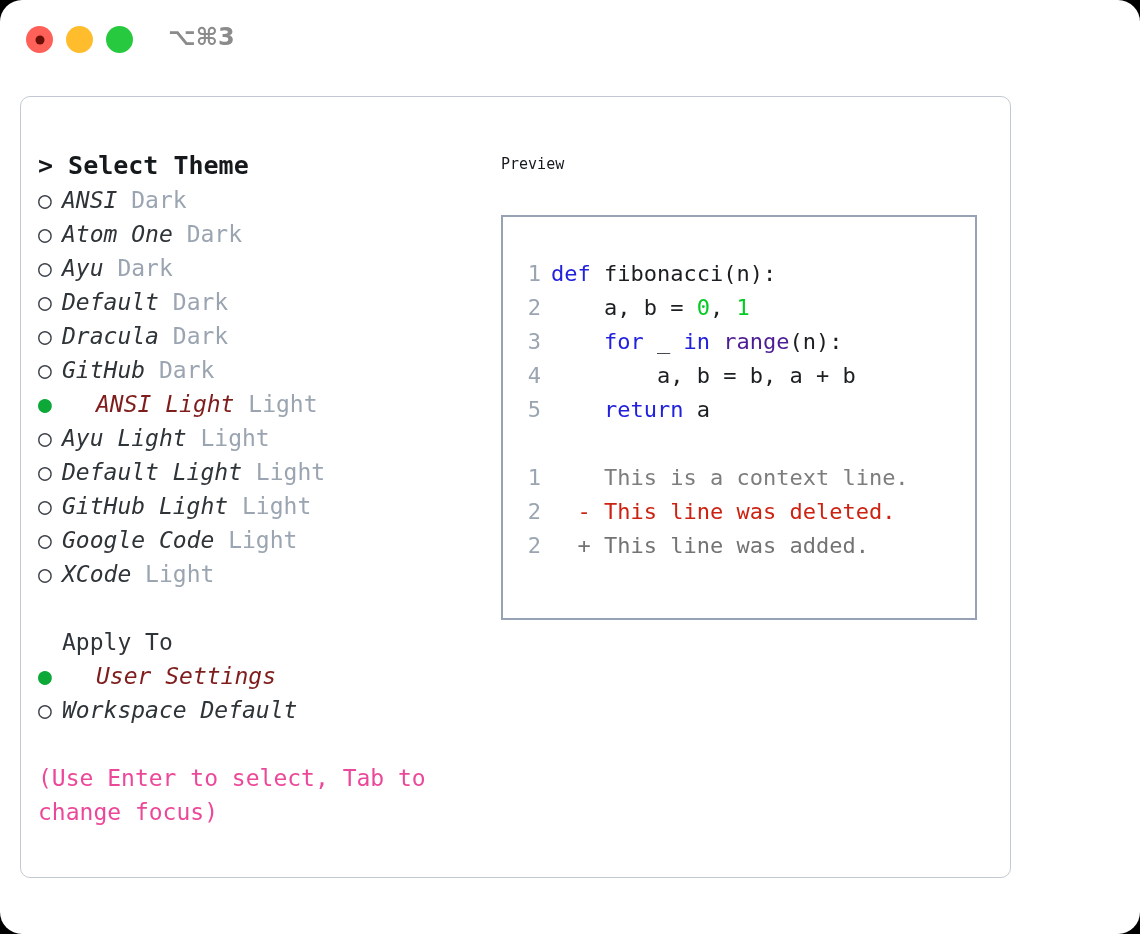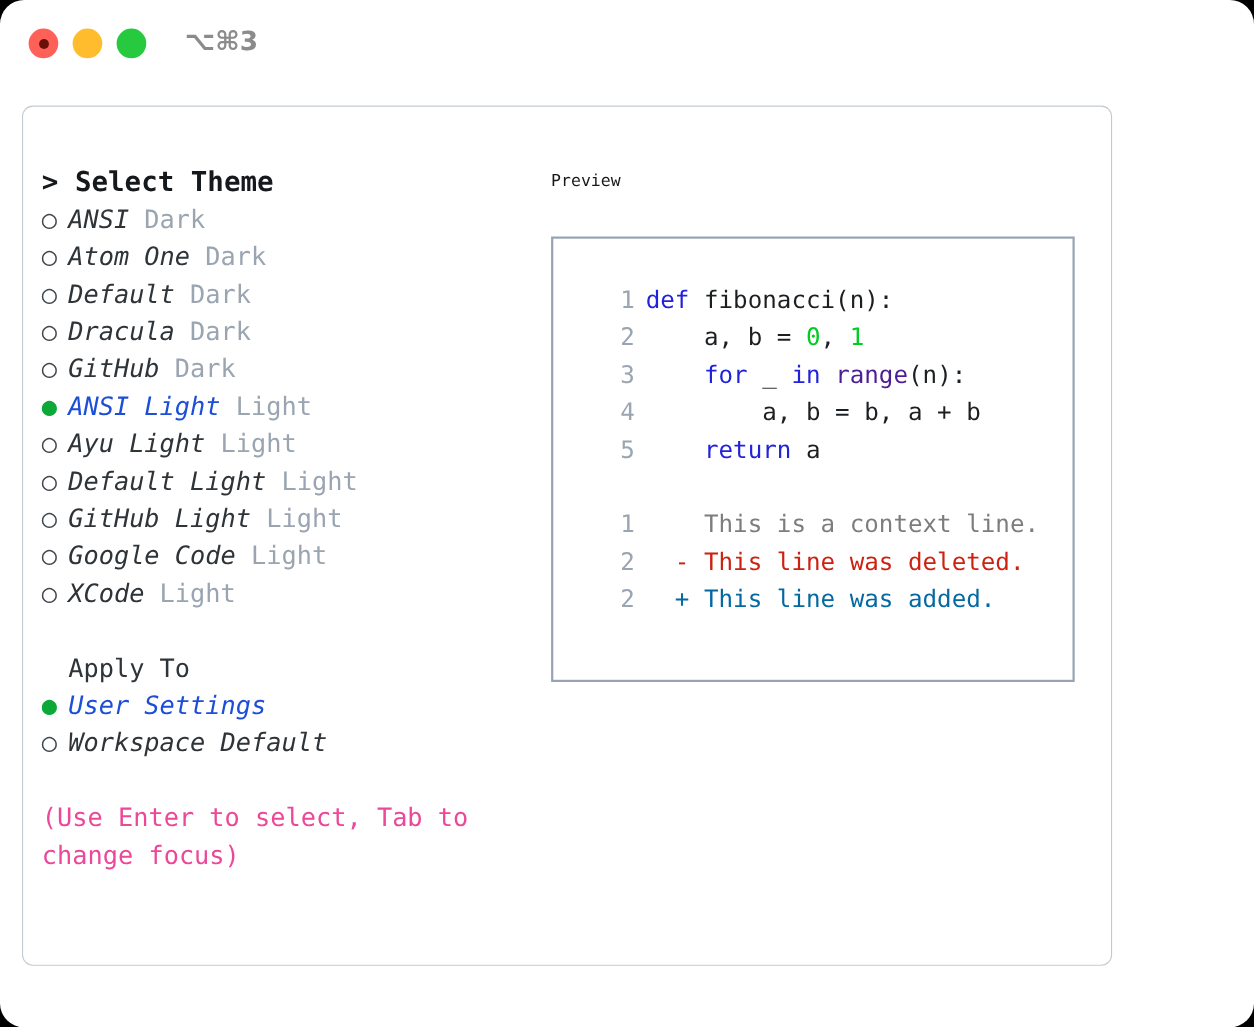--- a/index.html
+++ b/index.html
@@ -102,21 +102,21 @@
   }
 
   .bullet {
     display: inline-block;
     width: 24px;
     color: #42484f;
   }
   .bullet.sel { color: #0ca838; }
 
   .row .name { color: #2f3438; font-style: italic; }
-  .row.selected .name { color: #1d4ed8; }
+  .row.selected .name { color: #7f1d1d; margin-left: 34px; }
   .row .mode { color: #9aa5b1; }
 
   
   #apply-block { margin-top: 34px; }
   .apply-hdr {
     font-size: 23px;
     line-height: 34px;
     color: #2f3438;
     white-space: pre;
     padding-left: 24px;
@@ -153,39 +153,38 @@
     box-sizing: border-box;
     padding: 40px 0 0 0;
     overflow: hidden;
   }
 
   .code-line {
     font-size: 22px;
     line-height: 34px;
     white-space: pre;
     padding-left: 16px;
-    margin-left: 36px;
   }
   .ln {
     display: inline-block;
     width: 22px;
     text-align: right;
     color: #9aa5b1;
     margin-right: 10px;
   }
   .tok-kw   { color: #2222dd; }
   .tok-fn   { color: #4c1d95; }
   .tok-num  { color: #00cc22; }
   .tok-txt  { color: #1c1f22; }
 
   .spacer { height: 34px; }
 
   .diff-ctx { color: #7d7d7d; }
   .diff-del { color: #cc2211; }
-  .diff-add { color: #0369a1; }
+  .diff-add { color: #737373; }
 </style>
 </head>
 <body>
 
 <div id="window">
 
   <div id="titlebar">
     <div class="dot dot-close">
       <div class="dot-inner"></div>
     </div>
@@ -194,20 +193,21 @@
     <div id="shortcut">⌥⌘3</div>
   </div>
 
   <div id="panel">
 
     <div id="theme-col">
       <div class="hdr">&gt; Select Theme</div>
       <div id="theme-list">
           <div class="row"><span class="bullet">○</span><span class="name">ANSI</span><span class="mode"> Dark</span></div>
           <div class="row"><span class="bullet">○</span><span class="name">Atom One</span><span class="mode"> Dark</span></div>
+          <div class="row"><span class="bullet">○</span><span class="name">Ayu</span><span class="mode"> Dark</span></div>
           <div class="row"><span class="bullet">○</span><span class="name">Default</span><span class="mode"> Dark</span></div>
           <div class="row"><span class="bullet">○</span><span class="name">Dracula</span><span class="mode"> Dark</span></div>
           <div class="row"><span class="bullet">○</span><span class="name">GitHub</span><span class="mode"> Dark</span></div>
           <div class="row selected"><span class="bullet sel">●</span><span class="name">ANSI Light</span><span class="mode"> Light</span></div>
           <div class="row"><span class="bullet">○</span><span class="name">Ayu Light</span><span class="mode"> Light</span></div>
           <div class="row"><span class="bullet">○</span><span class="name">Default Light</span><span class="mode"> Light</span></div>
           <div class="row"><span class="bullet">○</span><span class="name">GitHub Light</span><span class="mode"> Light</span></div>
           <div class="row"><span class="bullet">○</span><span class="name">Google Code</span><span class="mode"> Light</span></div>
           <div class="row"><span class="bullet">○</span><span class="name">XCode</span><span class="mode"> Light</span></div>
         </div>

